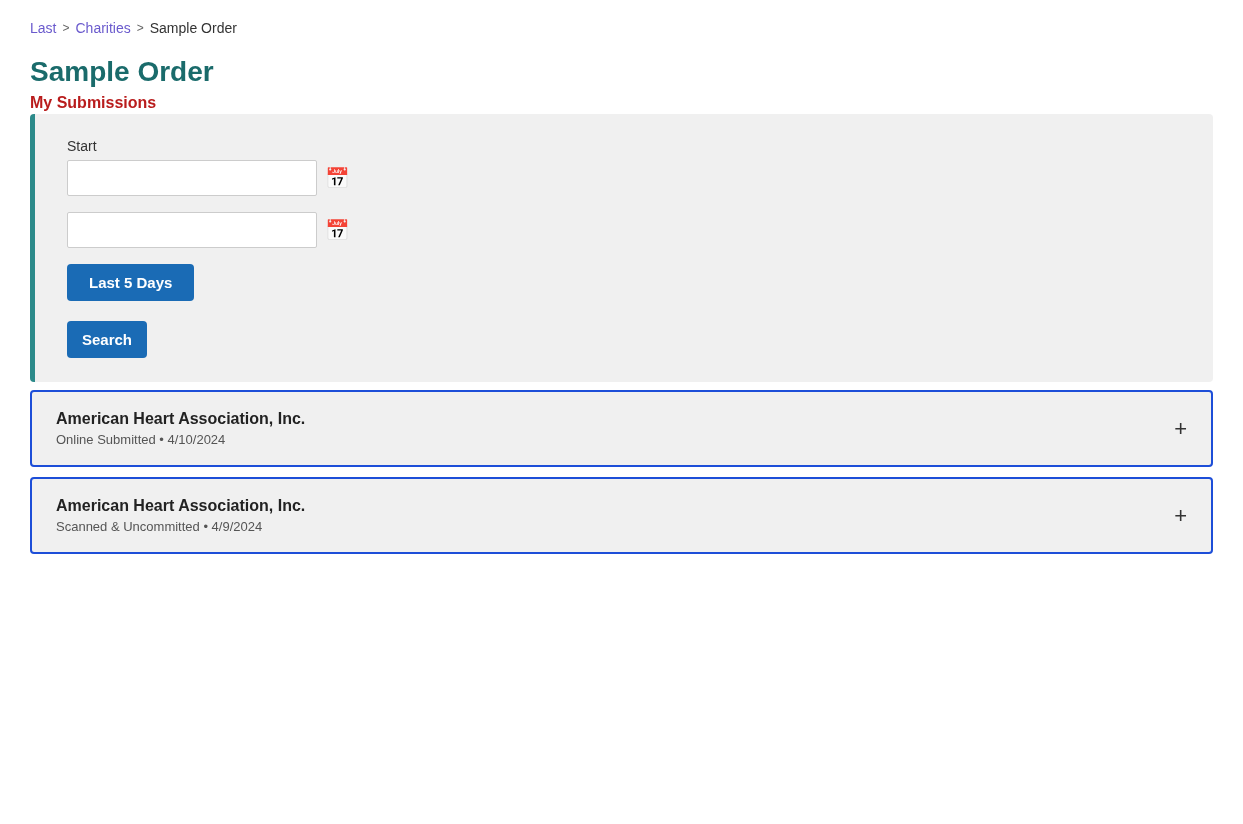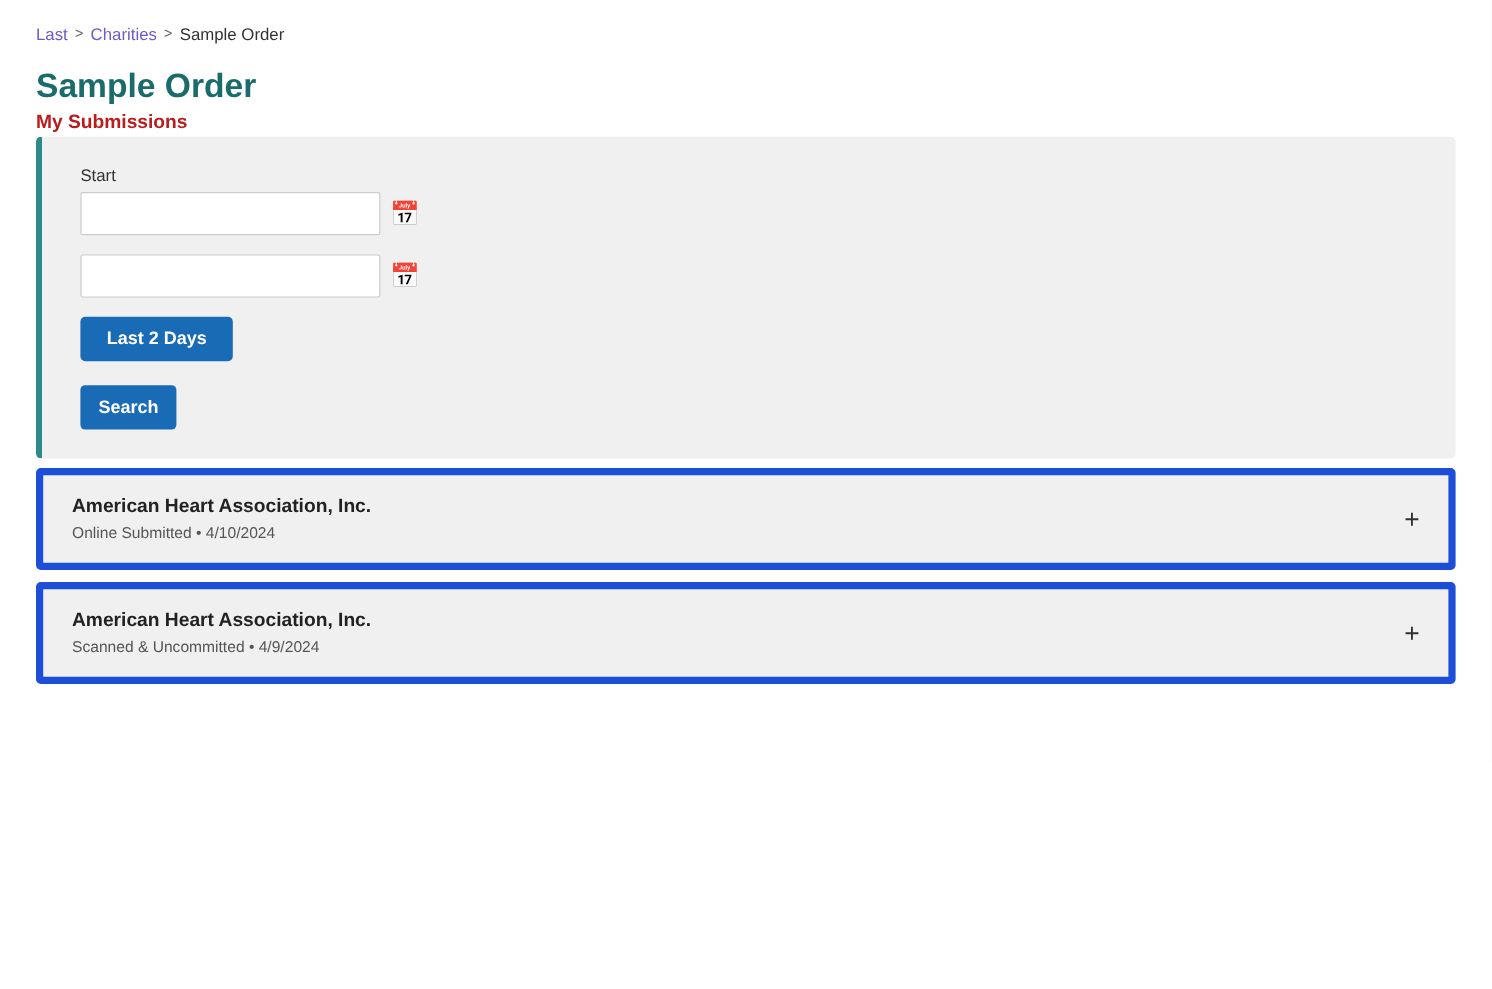--- a/index.html
+++ b/index.html
@@ -129,21 +129,21 @@
       border: none;
       padding: 10px 15px;
       font-size: 15px;
       font-weight: bold;
       border-radius: 4px;
       cursor: pointer;
     }
 
     .result-card {
       background-color: #f0f0f0;
-      border: 6px solid #1d4ed8;
+      border: 2px solid #1d4ed8;
       border-radius: 4px;
       padding: 18px 24px;
       margin-bottom: 10px;
       display: flex;
       align-items: center;
       justify-content: space-between;
     }
 
     .result-card-content {
       display: flex;
@@ -199,21 +199,21 @@
     
     <div class="field-group">
       <div class="date-input-wrapper">
         <input class="date-input" type="text" placeholder="" style="">
         <span class="calendar-icon">📅</span>
       </div>
     </div>
 
     
     <div class="button-row">
-      <button class="btn-primary">Last 2 Days</button>
+      <button class="btn-primary">Last 5 Days</button>
     </div>
 
     
     <button class="btn-search">Search</button>
 
   </div>
 
   <div>
 
     <div class="result-card">

